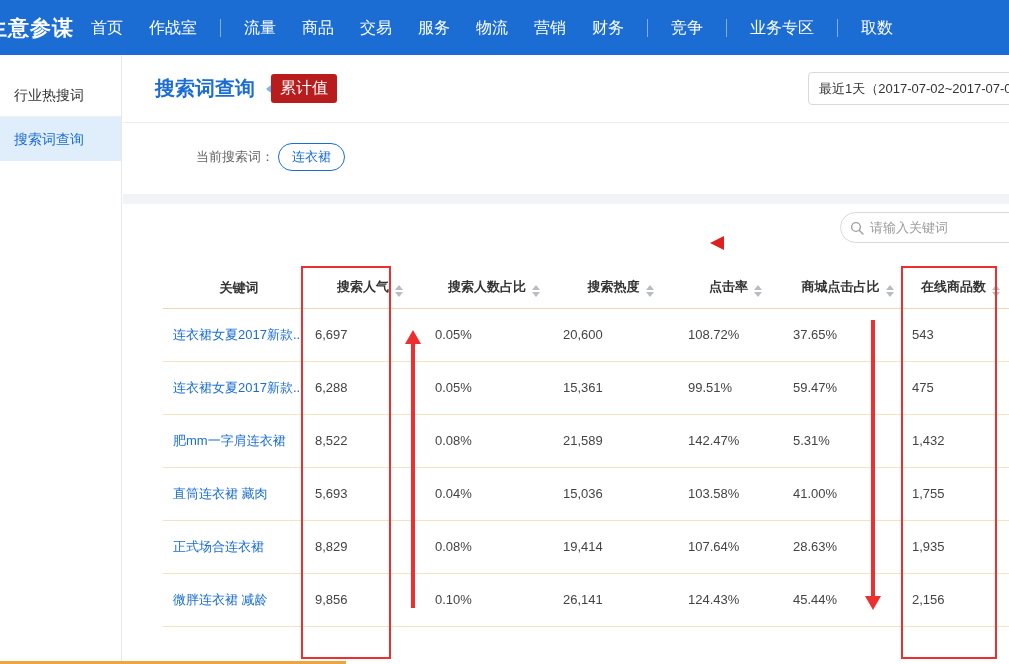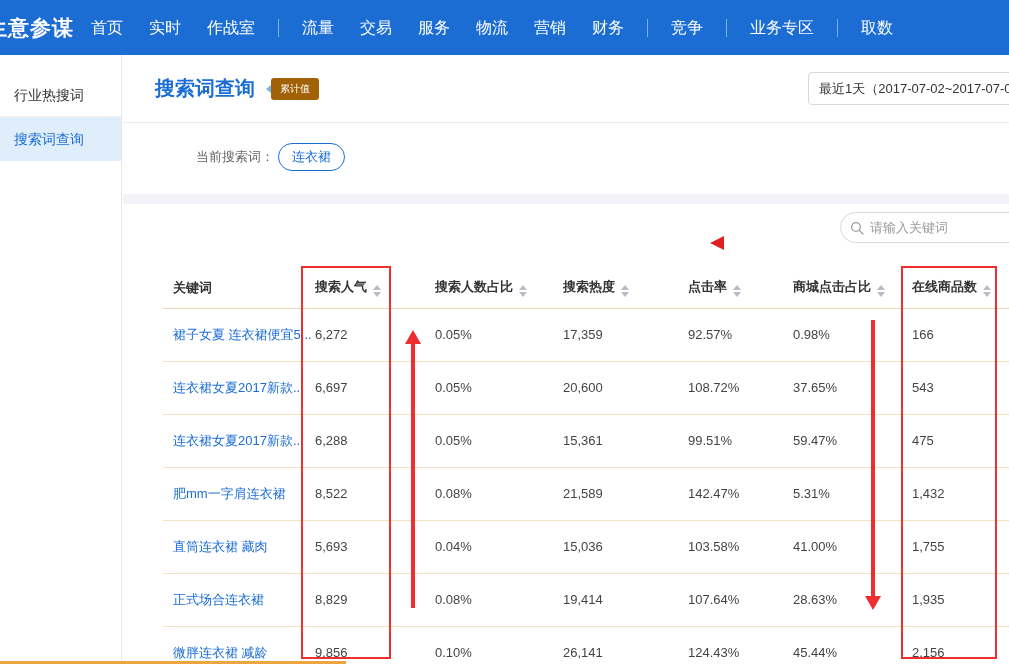--- a/index.html
+++ b/index.html
@@ -18,40 +18,40 @@
   
   .sidebar { position:absolute; top:55px; left:0; width:122px; bottom:0; background:#fff; border-right:1px solid #e8e8e8; padding-top:18px; }
   .side-item { height:44px; line-height:44px; padding-left:14px; font-size:14px; color:#333; cursor:pointer; }
   .side-item.first { border-bottom:1px solid #f0f0f0; }
   .side-item.active { background:#e0eefb; color:#1b6dd4; }
 
   
   .main { margin-left:123px; }
   .title-row { height:67px; display:flex; align-items:center; padding-left:32px; position:relative; }
   .page-title { font-size:20px; font-weight:bold; color:#1b6dd4; }
-  .badge { margin-left:16px; background:#a16207; color:#fff; font-size:10px; padding:4px 9px; border-radius:3px; position:relative;text-align:right; }
+  .badge { margin-left:16px; background:#b91c1c; color:#fff; font-size:16px; padding:4px 9px; border-radius:3px; position:relative;text-align:right; }
   .badge::before { content:''; position:absolute; left:-5px; top:50%; transform:translateY(-50%); border-top:4px solid transparent; border-bottom:4px solid transparent; border-right:5px solid #74b9e8; }
   .date-box { position:absolute; left:685px; top:17px; height:33px; width:240px; border:1px solid #d9d9d9; border-radius:4px; background:#fff; display:flex; align-items:center; padding:0 10px; font-size:13px; color:#333; white-space:nowrap; overflow:hidden; cursor:pointer; }
 
   .current-row { border-top:1px solid #ececec; height:72px; padding:20px 0 0 73px; display:flex; align-items:flex-start; }
   .current-label { font-size:13px; color:#666; line-height:28px; }
   .keyword-tag { border:1px solid #1b6dd4; color:#1b6dd4; font-size:13px; padding:0 13px; height:28px; line-height:26px; border-radius:14px; margin-left:4px; cursor:pointer; }
 
   .gray-band { height:10px; background:#f2f3f6; }
 
   .toolbar { height:64px; position:relative; }
   .search-box { position:absolute; left:717px; top:8px; width:185px; height:31px; border:1px solid #d9d9d9; border-radius:16px; display:flex; align-items:center; padding:0 10px 0 9px; background:#fff; }
   .search-box svg { flex:0 0 14px; }
   .search-input { border:none; outline:none; font-size:13px; color:#0f172a; margin-left:6px; width:140px; background:transparent; }
   .search-input::placeholder { color:#9b9b9b; }
 
   
   .table-wrap { margin-left:40px; width:846px; }
   table { border-collapse:collapse; table-layout:fixed; width:846px; }
-  th { text-align:left; height:40px; font-size:13px; color:#333; font-weight:bold; padding-left:10px; border-bottom:1px solid #ead9b4; white-space:nowrap; }
+  th { text-align:center; height:40px; font-size:13px; color:#333; font-weight:bold; padding-left:10px; border-bottom:1px solid #ead9b4; white-space:nowrap; }
   td { height:53px; font-size:13px; color:#444; padding-left:10px; border-bottom:1px solid #f2e4c3; white-space:nowrap; }
   .kw { color:#1b6dd4; cursor:pointer; }
   .sort { display:inline-flex; flex-direction:column; gap:2px; margin-left:6px; vertical-align:1px; cursor:pointer; }
   .sort i { display:block; width:0; height:0; }
   .sort .up { border-left:4px solid transparent; border-right:4px solid transparent; border-bottom:5px solid #b9bcc2; }
   .sort .dn { border-left:4px solid transparent; border-right:4px solid transparent; border-top:5px solid #b9bcc2; }
 
   
   .overlay { position:absolute; inset:0; pointer-events:none; }
   .hl-box { position:absolute; border:2px solid #ed2f2f; }
@@ -70,24 +70,24 @@
   .bottom-strip { position:absolute; left:0; top:661px; width:346px; height:3px; background:#eda53f; }
 </style>
 </head>
 <body>
 
 <div class="topnav">
   <div class="brand-wrap">
     <span class="brand">生意参谋</span>
   </div>
   <div class="nav-item">首页</div>
-  <div class="nav-item">实时</div>
   <div class="nav-item">作战室</div>
   <div class="nav-divider"></div>
   <div class="nav-item">流量</div>
+  <div class="nav-item">商品</div>
   <div class="nav-item">交易</div>
   <div class="nav-item">服务</div>
   <div class="nav-item">物流</div>
   <div class="nav-item">营销</div>
   <div class="nav-item">财务</div>
   <div class="nav-divider"></div>
   <div class="nav-item">竞争</div>
   <div class="nav-divider"></div>
   <div class="nav-item">业务专区</div>
   <div class="nav-divider"></div>
@@ -161,29 +161,20 @@
                 <i class="dn"></i>
               </span></th>
             <th><span>在线商品数</span><span class="sort">
                 <i class="up"></i>
                 <i class="dn"></i>
               </span></th>
           </tr>
       </thead>
       <tbody id="tbody-rows">
           <tr>
-            <td><span class="kw">裙子女夏 连衣裙便宜5...</span></td>
-            <td>6,272</td>
-            <td>0.05%</td>
-            <td>17,359</td>
-            <td>92.57%</td>
-            <td>0.98%</td>
-            <td>166</td>
-          </tr>
-          <tr>
             <td><span class="kw">连衣裙女夏2017新款...</span></td>
             <td>6,697</td>
             <td>0.05%</td>
             <td>20,600</td>
             <td>108.72%</td>
             <td>37.65%</td>
             <td>543</td>
           </tr>
           <tr>
             <td><span class="kw">连衣裙女夏2017新款...</span></td>

